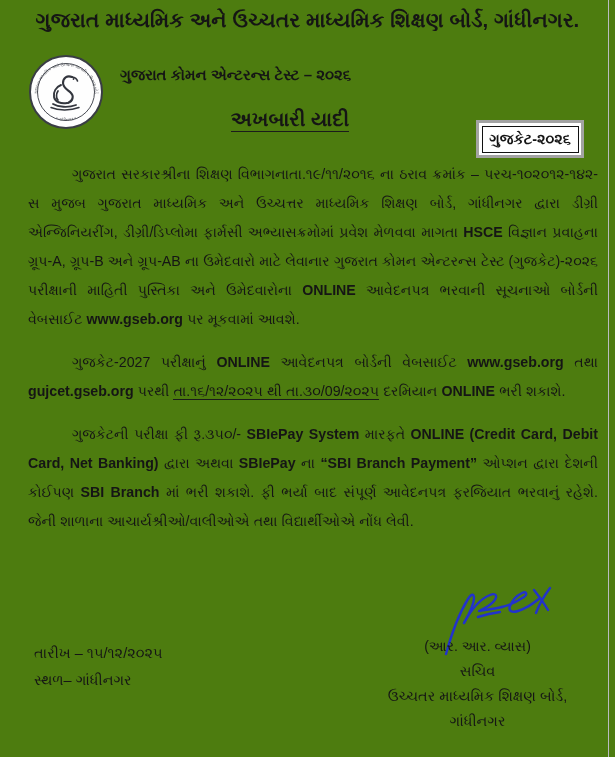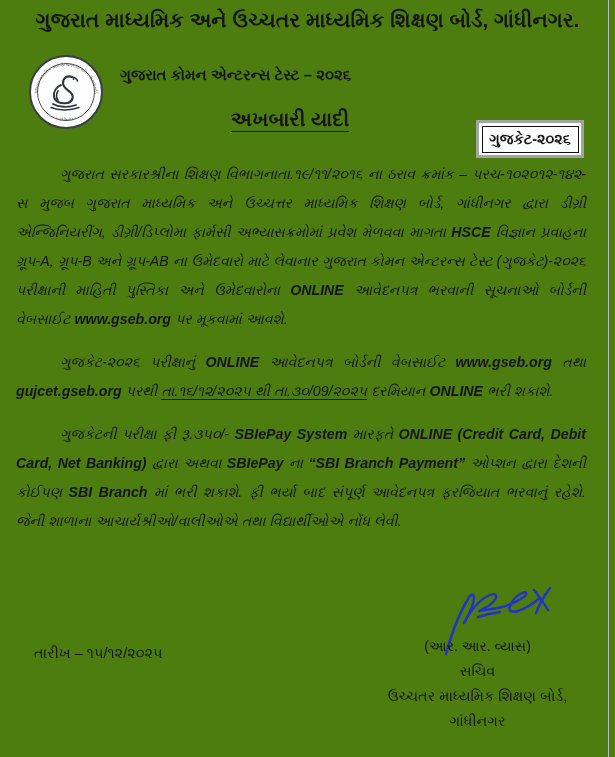--- a/index.html
+++ b/index.html
@@ -114,24 +114,23 @@
     display: flex;
     align-items: center;
     justify-content: center;
     font-size: 14.5px;
     font-weight: 700;
     white-space: nowrap;
   }
 
   .body-block {
     position: absolute;
-    left: 16px;
+    left: 28px;
     top: 160px;
     width: 570px;
-    font-style: italic;
   }
   p.para {
     margin: 0 0 14px 0;
     font-size: 14.2px;
     line-height: 29px;
     text-align: justify;
     text-justify: inter-word;
     text-indent: 44px;
     word-spacing: 0.2px;
   }
@@ -217,26 +216,27 @@
   <div class="press-note">
     <span>અખબારી યાદી</span>
   </div>
 
   <div class="exam-badge">
     <div class="exam-badge-inner">ગુજકેટ-૨૦૨૬</div>
   </div>
 
   <div class="body-block" id="body-block">
       <p class="para"><span>ગુજરાત સરકારશ્રીના શિક્ષણ વિભાગનાતા.૧૯/૧૧/૨૦૧૬ ના ઠરાવ ક્રમાંક – પરચ-૧૦૨૦૧૨-૧૪૨-સ મુજબ ગુજરાત માધ્યમિક અને ઉચ્ચત્તર માધ્યમિક શિક્ષણ બોર્ડ, ગાંધીનગર દ્વારા ડીગ્રી એન્જિનિયરીંગ, ડીગ્રી/ડિપ્લોમા ફાર્મસી અભ્યાસક્રમોમાં પ્રવેશ મેળવવા માગતા </span><span class="b">HSCE</span><span> વિજ્ઞાન પ્રવાહના ગ્રૂપ-A, ગ્રૂપ-B અને ગ્રૂપ-AB ના ઉમેદવારો માટે લેવાનાર ગુજરાત કોમન એન્ટરન્સ ટેસ્ટ (ગુજકેટ)-૨૦૨૬ પરીક્ષાની માહિતી પુસ્તિકા અને ઉમેદવારોના </span><span class="b">ONLINE</span><span> આવેદનપત્ર ભરવાની સૂચનાઓ બોર્ડની વેબસાઈટ </span><span class="b">www.gseb.org</span><span> પર મૂકવામાં આવશે.</span></p>
-      <p class="para"><span>ગુજકેટ-૨૦૨૬ પરીક્ષાનું </span><span class="b">ONLINE</span><span> આવેદનપત્ર બોર્ડની વેબસાઈટ </span><span class="b">www.gseb.org</span><span> તથા </span><span class="b">gujcet.gseb.org</span><span> પરથી </span><span class="u">તા.૧૬/૧૨/૨૦૨૫ થી તા.૩૦/09/૨૦૨૫</span><span> દરમિયાન </span><span class="b">ONLINE</span><span> ભરી શકાશે.</span></p>
+      <p class="para"><span>ગુજકેટ-2027 પરીક્ષાનું </span><span class="b">ONLINE</span><span> આવેદનપત્ર બોર્ડની વેબસાઈટ </span><span class="b">www.gseb.org</span><span> તથા </span><span class="b">gujcet.gseb.org</span><span> પરથી </span><span class="u">તા.૧૬/૧૨/૨૦૨૫ થી તા.૩૦/09/૨૦૨૫</span><span> દરમિયાન </span><span class="b">ONLINE</span><span> ભરી શકાશે.</span></p>
       <p class="para"><span>ગુજકેટની પરીક્ષા ફી રૂ.૩૫૦/- </span><span class="b">SBIePay System</span><span> મારફતે </span><span class="b">ONLINE (Credit Card, Debit Card, Net Banking)</span><span> દ્વારા અથવા </span><span class="b">SBIePay</span><span> ના </span><span class="b">“SBI Branch Payment”</span><span> ઓપ્શન દ્વારા દેશની કોઈપણ </span><span class="b">SBI Branch</span><span> માં ભરી શકાશે. ફી ભર્યા બાદ સંપૂર્ણ આવેદનપત્ર ફરજિયાત ભરવાનું રહેશે. જેની શાળાના આચાર્યશ્રીઓ/વાલીઓએ તથા વિદ્યાર્થીઓએ નોંધ લેવી.</span></p>
     </div>
 
   <div class="place-block">
     <div>તારીખ – ૧૫/૧૨/૨૦૨૫</div>
+    <div>સ્થળ– ગાંધીનગર</div>
   </div>
 
   <div class="sign-area">
     <svg class="signature" viewBox="0 0 130 76">
       <g fill="none" stroke="#2233cc" stroke-width="2.4" stroke-linecap="round" stroke-linejoin="round">
         <path d="M8 72 C14 50 22 30 30 17 C33 12 36 11 36 16 C36 23 30 34 26 41"></path>
         <path d="M26 41 C33 28 42 17 52 13 C58 10.5 60 14 56 19 C52 24 45 27 41 29 C47 28 56 27 64 25"></path>
         <path d="M64 25 C72 23 80 19 86 15 C90 12 88 9 84 11 C79 13.5 74 19 72 24 C70 29 74 31 80 29 C88 26.5 96 21 102 16"></path>
         <path d="M96 8 C101 14 106 21 110 28"></path>
         <path d="M112 6 C106 14 101 23 98 31"></path>

